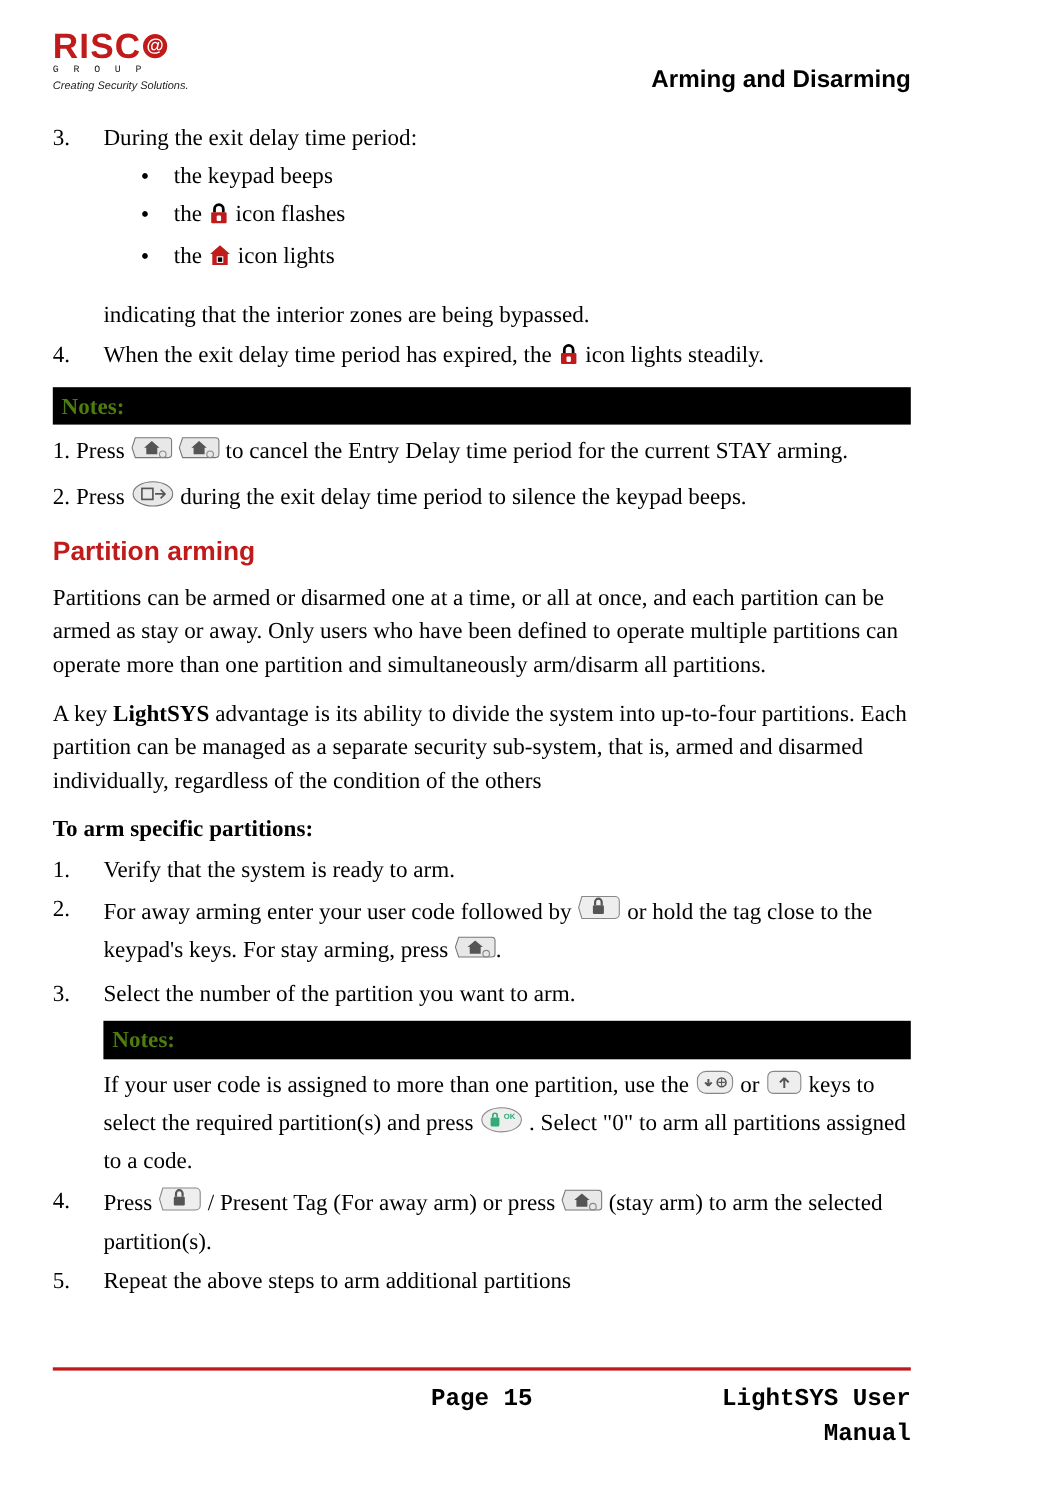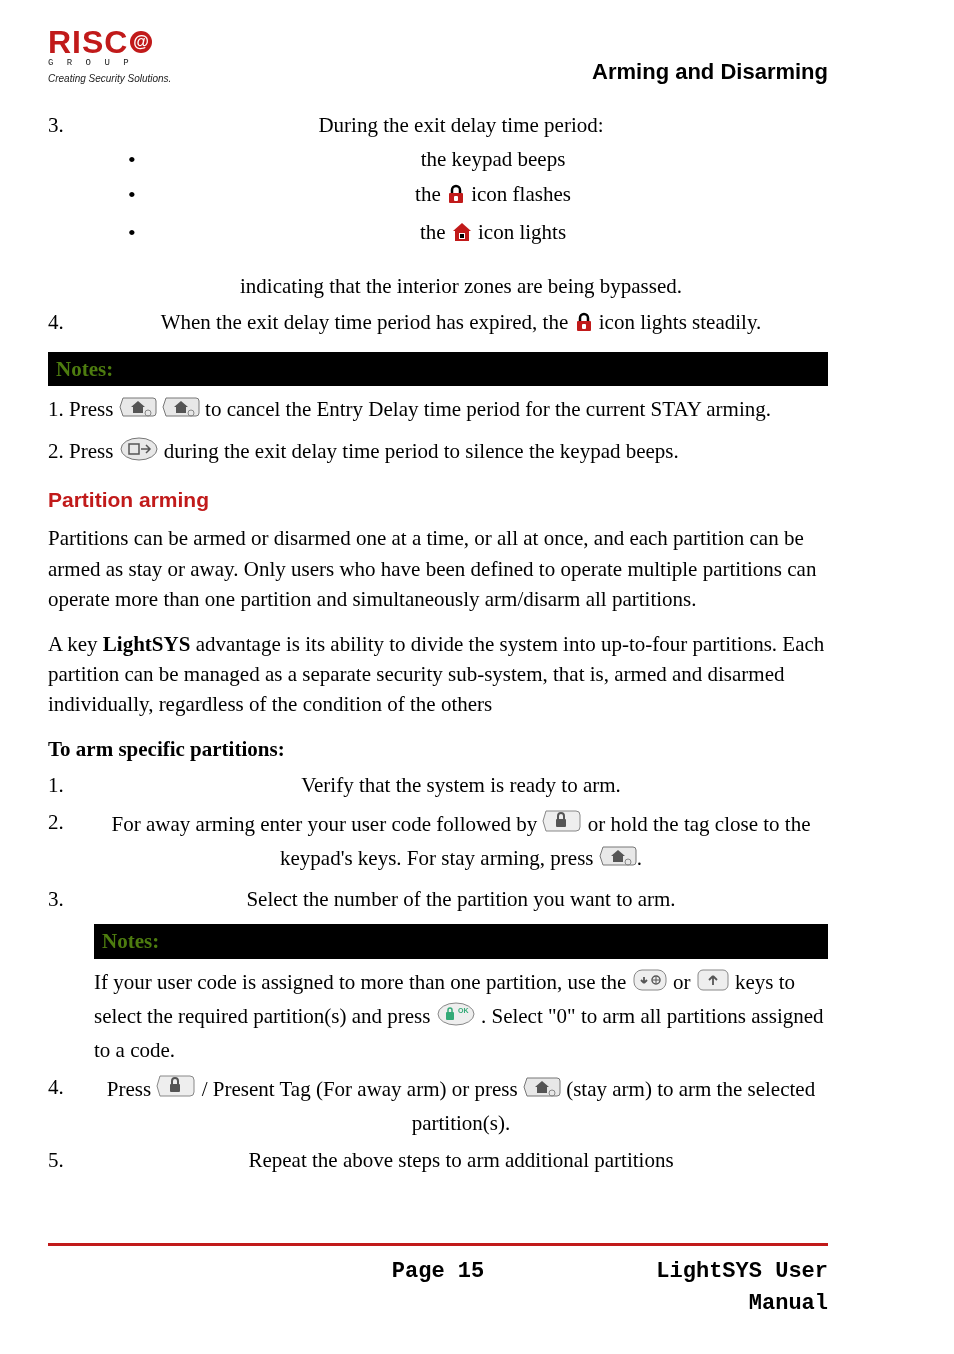--- a/index.html
+++ b/index.html
@@ -81,21 +81,20 @@
   ol.num > li {
     display: flex;
     margin-bottom: 6px;
   }
   ol.num > li > .n {
     width: 46px;
     flex-shrink: 0;
   }
   ol.num > li > .c {
     flex: 1;
-    text-align: center;
   }
   ul.bul {
     list-style: none;
     padding: 0;
     margin: 4px 0 19px 34px;
   }
   ul.bul > li {
     position: relative;
     padding-left: 30px;
     margin-bottom: 4px;
@@ -118,21 +117,21 @@
     padding: 2px 8px;
     margin: 10px 0 8px 0;
     box-sizing: border-box;
   }
   .notes-bar.full { width: 100%; }
   .notes-bar.inset { margin-left: 46px; width: calc(100% - 46px); }
   .section-red {
     color: #c11a1a;
     font-weight: 700;
     font-family: Arial, sans-serif;
-    font-size: 21px;
+    font-size: 24px;
     margin: 14px 0 8px 0;
   }
   .bold { font-weight: 700; }
   p { margin: 0 0 14px 0; }
   .inset-block { margin-left: 46px; }
   .footer {
     position: absolute;
     bottom: 34px;
     left: 48px;
     right: 48px;

